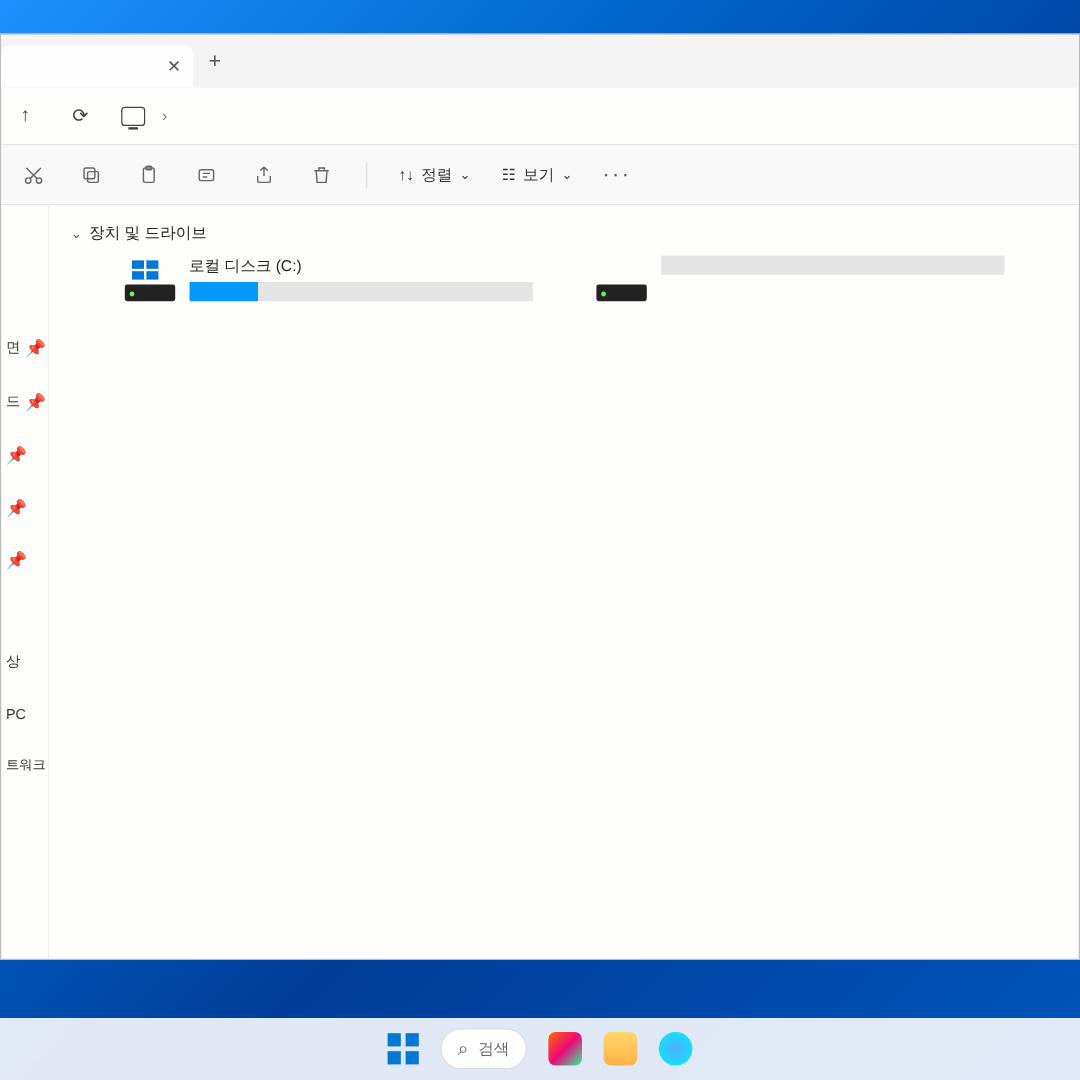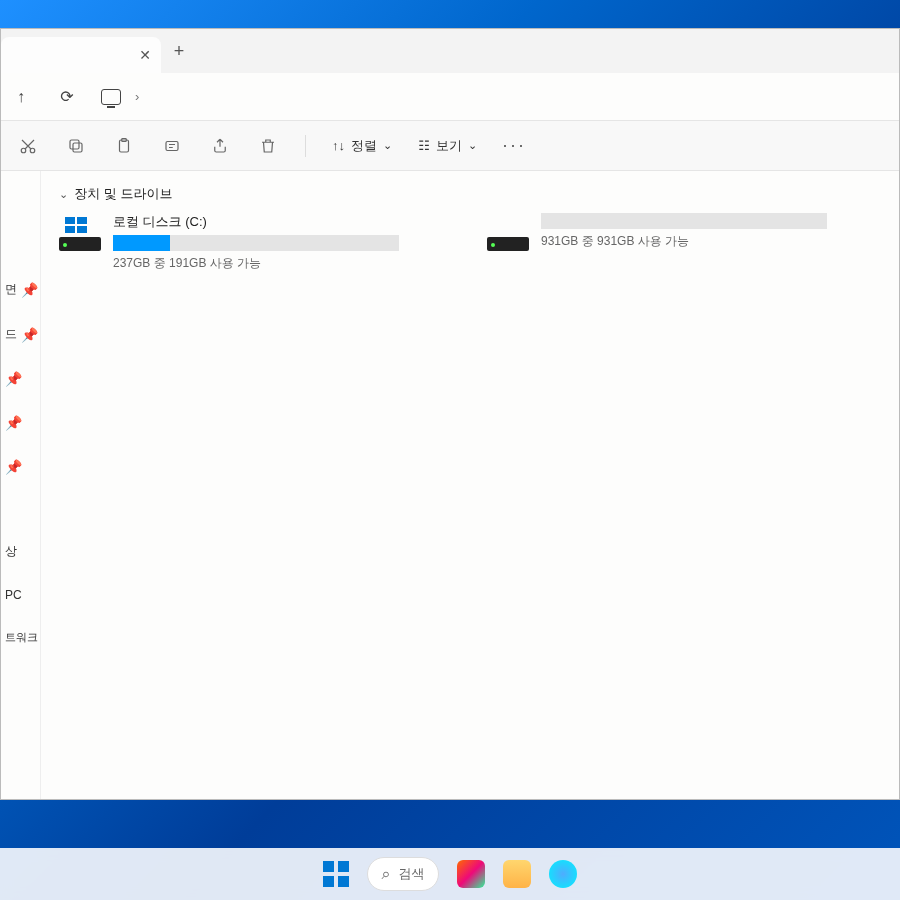--- a/index.html
+++ b/index.html
@@ -77,21 +77,21 @@
   .sidebar .lbl { font-size: 12px; color:#333; writing-mode: horizontal-tb; }
   .sidebar .item { display:flex; align-items:center; gap:4px; width:100%; padding-left:4px; cursor:pointer;}
   .content {
     flex: 1; padding: 14px 18px;
   }
   .section-header {
     display:flex; align-items:center; gap:6px; margin-bottom: 10px; cursor:pointer;
   }
   .section-header .chev { font-size: 11px; color:#555; }
   .drives {
-    display: flex; gap: 88px; flex-wrap: wrap;
+    display: flex; gap: 53px; flex-wrap: wrap; justify-content: center;
   }
   .drive {
     display: flex; gap: 12px; width: 340px; cursor:pointer;
   }
   .drive .dicon {
     width: 42px; height: 34px; position: relative;
     margin-top: 4px;
   }
   .drive .dicon .bar { position:absolute; left:0; right:0; bottom:0; height:14px; background:#222; border-radius:2px; }
   .drive .dicon .led { position:absolute; left:4px; bottom:4px; width:4px; height:4px; background:#5f5; border-radius:50%; }
@@ -250,34 +250,32 @@
           <div class="dicon">
             <div class="winlogo"></div>
             <div class="bar"></div>
               <div class="led"></div>
           </div>
           <div class="dinfo">
             <div class="dname">로컬 디스크 (C:)</div>
             <div class="progress">
               <div class="fill" style="width:20%"></div>
             </div>
-            <div class="dstatus">237GB 중 191GB 사용 가능</div>
           </div>
         </div>
 
         <div class="drive">
           <div class="dicon">
             <div class="bar"></div>
               <div class="led"></div>
           </div>
           <div class="dinfo">
             <div class="progress">
               <div class="fill" style="width:0%"></div>
             </div>
-            <div class="dstatus">931GB 중 931GB 사용 가능</div>
           </div>
         </div>
 
       </div>
     </div>
 
   </div>
 </div>
 
 <div class="taskbar">

